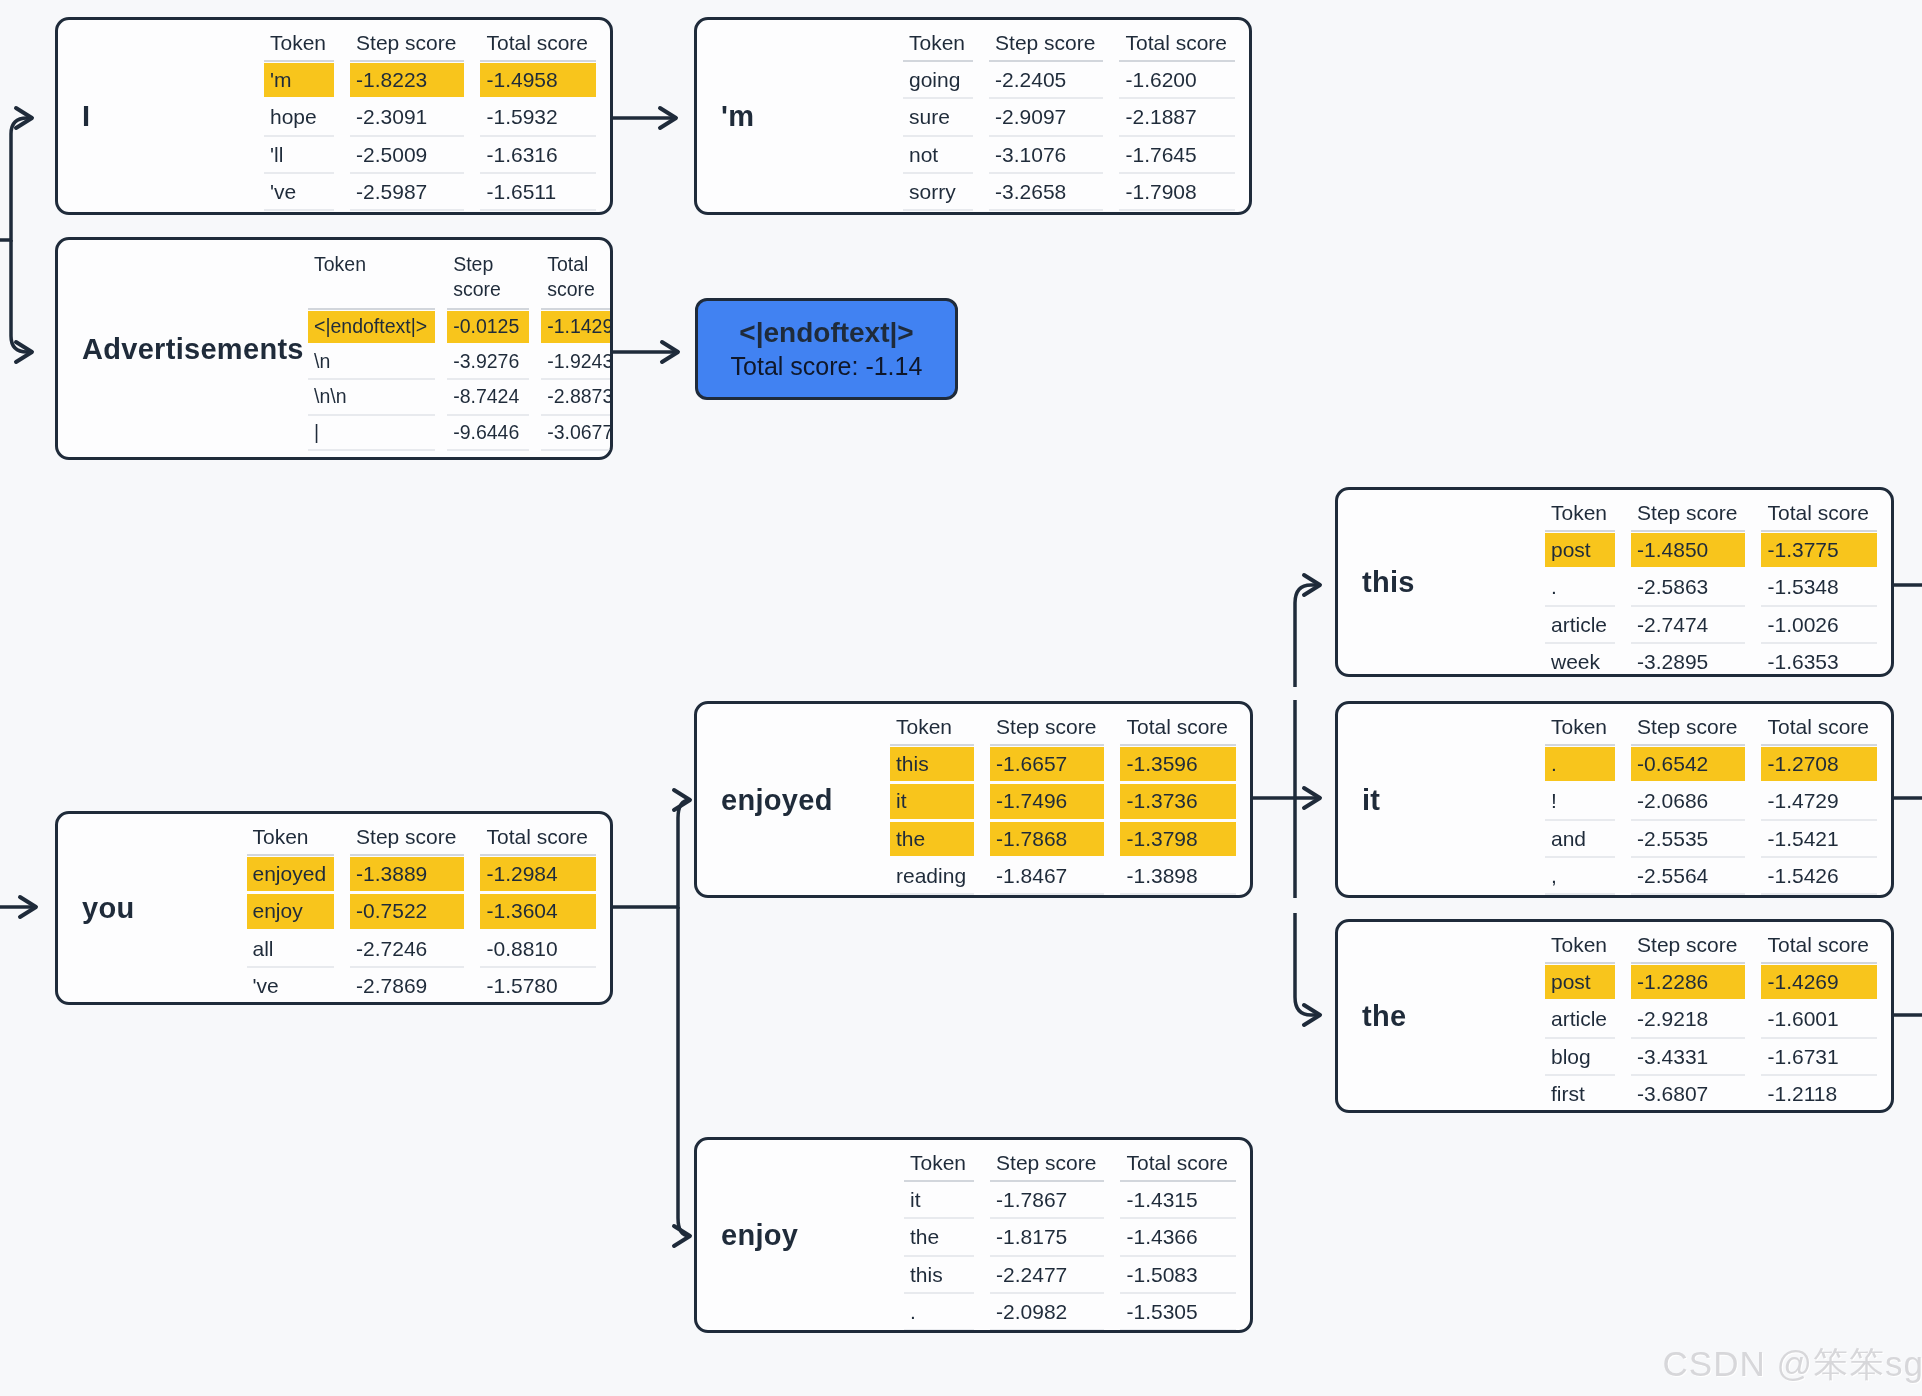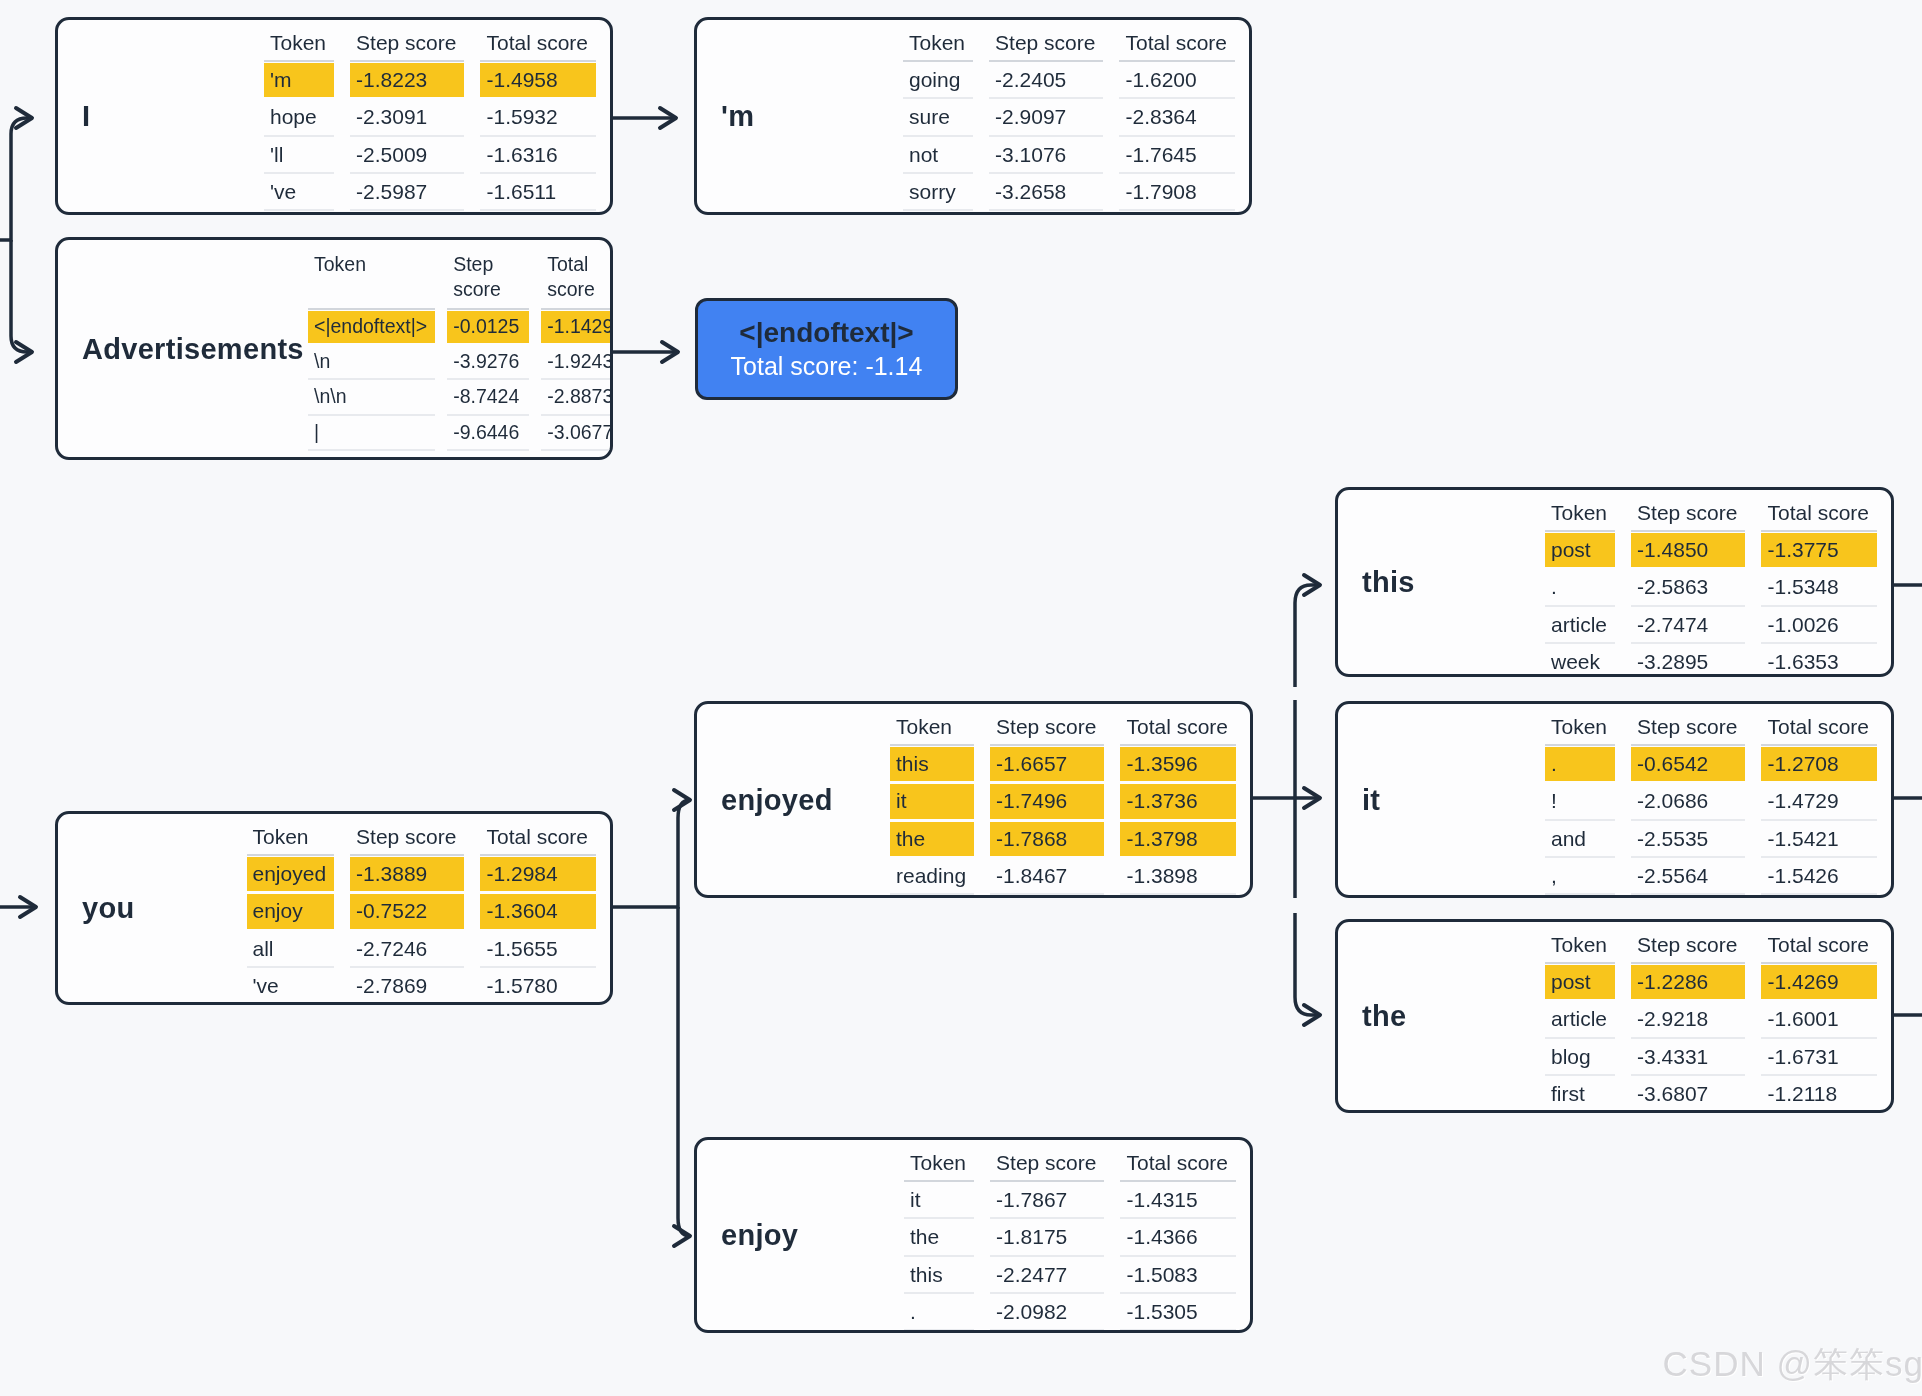--- a/index.html
+++ b/index.html
@@ -41,21 +41,21 @@
     right:auto;left:250px;top:8px;font-size:19.5px;column-gap:12px;
     grid-template-columns:max-content 82px 96px;
   }
   .node-ads .th{white-space:normal;line-height:1.3;}
   
   .node-end{
     background:#4182f2;display:flex;flex-direction:column;
     align-items:center;justify-content:center;border-radius:12px;
   }
   .end-token{font-weight:bold;font-size:28px;}
-  .end-total{font-size:25px;margin-top:3px;color:#ffffff;}
+  .end-total{font-size:25px;margin-top:3px;color:#0f172a;}
   .watermark{
     position:absolute;right:-2px;top:1341px;z-index:3;
     font-size:35px;color:#d7d7da;letter-spacing:1px;white-space:nowrap;
     text-shadow:1px 1px 0 #ffffff;
   }
   
   .node-i       {left:55px;  top:17px;   width:558px; height:198px;}
   .node-m       {left:694px; top:17px;   width:558px; height:198px;}
   .node-ads     {left:55px;  top:237px;  width:558px; height:223px;}
   .node-this    {left:1335px;top:487px;  width:559px; height:190px;}
@@ -132,21 +132,21 @@
     </div>
     <div class="rows-wrap">
       
     <div class="trow">
         <div class="cell">going</div>
         <div class="cell">-2.2405</div>
         <div class="cell">-1.6200</div>
       </div><div class="trow">
         <div class="cell">sure</div>
         <div class="cell">-2.9097</div>
-        <div class="cell">-2.8364</div>
+        <div class="cell">-2.1887</div>
       </div><div class="trow">
         <div class="cell">not</div>
         <div class="cell">-3.1076</div>
         <div class="cell">-1.7645</div>
       </div><div class="trow">
         <div class="cell">sorry</div>
         <div class="cell">-3.2658</div>
         <div class="cell">-1.7908</div>
       </div></div>
   </div>
@@ -291,21 +291,21 @@
         <div class="cell hl">enjoyed</div>
         <div class="cell hl">-1.3889</div>
         <div class="cell hl">-1.2984</div>
       </div><div class="trow">
         <div class="cell hl">enjoy</div>
         <div class="cell hl">-0.7522</div>
         <div class="cell hl">-1.3604</div>
       </div><div class="trow">
         <div class="cell">all</div>
         <div class="cell">-2.7246</div>
-        <div class="cell">-1.5655</div>
+        <div class="cell">-0.8810</div>
       </div><div class="trow">
         <div class="cell">'ve</div>
         <div class="cell">-2.7869</div>
         <div class="cell">-1.5780</div>
       </div></div>
   </div>
 </div>
 
 <div class="node node-the">
   <div class="node-title">the</div>

